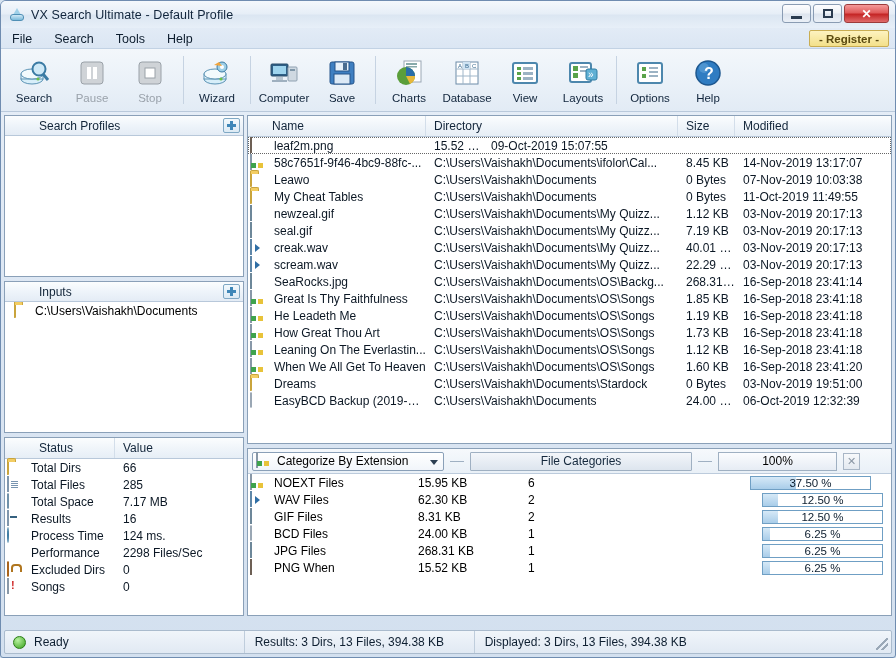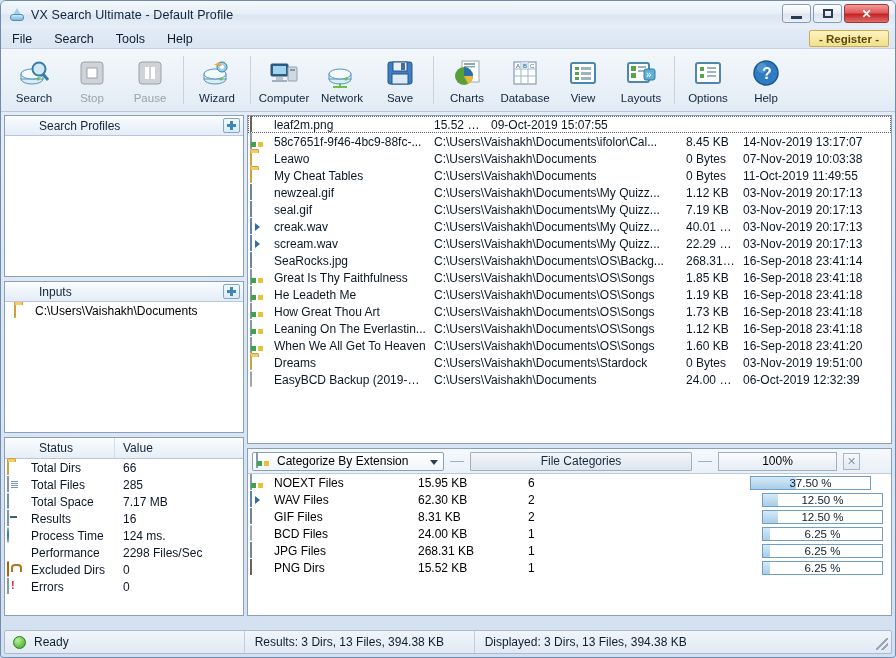--- a/index.html
+++ b/index.html
@@ -228,31 +228,31 @@
             <ellipse cx="14" cy="17" rx="11" ry="5" fill="#f2fafd" stroke="#5b93b5"></ellipse>
             <circle cx="20" cy="22" r="1.6" fill="#6cc04a"></circle>
             <circle cx="21" cy="12" r="6.5" fill="#cfe9f7" stroke="#3b7ba4" stroke-width="2"></circle>
             <line x1="25" y1="17" x2="30" y2="23" stroke="#3b7ba4" stroke-width="3"></line>
           </svg></span>
         <span class="lbl">Search</span>
       </div>
       <div class="tb-btn disabled">
         <span class="ic"><svg width="32" height="32" viewBox="0 0 32 32">
             <rect x="5" y="5" width="22" height="22" rx="3" fill="#cfd3d7" stroke="#9aa1a8"></rect>
-            <rect x="11" y="11" width="10" height="10" fill="#fff" stroke="#9aa1a8"></rect>
-          </svg></span>
-        <span class="lbl">Stop</span>
-      </div>
-      <div class="tb-btn disabled">
-        <span class="ic"><svg width="32" height="32" viewBox="0 0 32 32">
-            <rect x="5" y="5" width="22" height="22" rx="3" fill="#cfd3d7" stroke="#9aa1a8"></rect>
             <rect x="11" y="10" width="4" height="12" fill="#fff"></rect>
             <rect x="17" y="10" width="4" height="12" fill="#fff"></rect>
           </svg></span>
         <span class="lbl">Pause</span>
+      </div>
+      <div class="tb-btn disabled">
+        <span class="ic"><svg width="32" height="32" viewBox="0 0 32 32">
+            <rect x="5" y="5" width="22" height="22" rx="3" fill="#cfd3d7" stroke="#9aa1a8"></rect>
+            <rect x="11" y="11" width="10" height="10" fill="#fff" stroke="#9aa1a8"></rect>
+          </svg></span>
+        <span class="lbl">Stop</span>
       </div>
       <i class="tb-sep"></i>
       <div class="tb-btn">
         <span class="ic"><svg width="32" height="32" viewBox="0 0 32 32">
             <ellipse cx="14" cy="22" rx="11" ry="5" fill="#d7eef9" stroke="#5b93b5"></ellipse>
             <rect x="3" y="17" width="22" height="5" fill="#e8f5fc" stroke="#5b93b5"></rect>
             <ellipse cx="14" cy="17" rx="11" ry="5" fill="#f2fafd" stroke="#5b93b5"></ellipse>
             <circle cx="20" cy="22" r="1.6" fill="#6cc04a"></circle>
             <circle cx="21" cy="10" r="5" fill="#9fcfe6" stroke="#3b7ba4"></circle>
             <circle cx="21" cy="10" r="2" fill="#fff"></circle>
@@ -264,31 +264,20 @@
       <div class="tb-btn">
         <span class="ic"><svg width="32" height="32" viewBox="0 0 32 32">
             <rect x="3" y="7" width="17" height="12" rx="1" fill="#2e5f86" stroke="#2a4f6d"></rect>
             <rect x="5" y="9" width="13" height="8" fill="#9ed4ee"></rect>
             <rect x="8" y="20" width="7" height="3" fill="#b9c6d2"></rect>
             <rect x="4" y="23" width="15" height="2" fill="#9fb0bf"></rect>
             <rect x="20" y="10" width="9" height="14" rx="1" fill="#cfd9e2" stroke="#8fa1b1"></rect>
             <rect x="22" y="12" width="5" height="2" fill="#7f97a9"></rect>
           </svg></span>
         <span class="lbl">Computer</span>
-      </div>
-      <div class="tb-btn">
-        <span class="ic"><svg width="32" height="32" viewBox="0 0 32 32">
-            <ellipse cx="14" cy="22" rx="11" ry="5" fill="#d7eef9" stroke="#5b93b5"></ellipse>
-            <rect x="3" y="17" width="22" height="5" fill="#e8f5fc" stroke="#5b93b5"></rect>
-            <ellipse cx="14" cy="17" rx="11" ry="5" fill="#f2fafd" stroke="#5b93b5"></ellipse>
-            <circle cx="20" cy="22" r="1.6" fill="#6cc04a"></circle>
-            <line x1="14" y1="26" x2="14" y2="30" stroke="#6cc04a" stroke-width="2"></line>
-            <line x1="7" y1="30" x2="21" y2="30" stroke="#6cc04a" stroke-width="2"></line>
-          </svg></span>
-        <span class="lbl">Network</span>
       </div>
       <div class="tb-btn">
         <span class="ic"><svg width="32" height="32" viewBox="0 0 32 32">
             <rect x="4" y="5" width="24" height="22" rx="2" fill="#3f7fc1" stroke="#26558a"></rect>
             <rect x="9" y="5" width="14" height="9" fill="#e8f1fa" stroke="#26558a"></rect>
             <rect x="17" y="6" width="4" height="7" fill="#4a6c90"></rect>
             <rect x="8" y="17" width="16" height="10" fill="#dce9f6" stroke="#26558a"></rect>
           </svg></span>
         <span class="lbl">Save</span>
       </div>
@@ -428,30 +417,36 @@
               <span class="c" style="flex:0 0 92px">Performance</span>
               <span class="c" style="flex:1">2298 Files/Sec</span>
             </div>
             <div class="grow">
               <span class="icn"><span class="i-lock"></span></span>
               <span class="c" style="flex:0 0 92px">Excluded Dirs</span>
               <span class="c" style="flex:1">0</span>
             </div>
             <div class="grow">
               <span class="icn"><span class="i-err"></span></span>
-              <span class="c" style="flex:0 0 92px">Errors</span>
+              <span class="c" style="flex:0 0 92px">Songs</span>
               <span class="c" style="flex:1">0</span>
             </div>
           </div>
       </div>
     </div>
 
     <div class="right-col">
 
       <div class="panel" style="height:329px">
+        <div class="ghead">
+          <div style="flex:0 0 178px;padding-left:24px">Name</div>
+          <div style="flex:0 0 252px">Directory</div>
+          <div style="flex:0 0 57px">Size</div>
+          <div style="flex:1">Modified</div>
+        </div>
         <div id="file-rows">
             <div class="grow sel-dot">
               <span class="icn"><span class="i-png"></span></span>
               <span class="c" style="flex:0 0 160px">leaf2m.png</span>
               <span class="c" style="flex:0 0 57px">15.52 KB</span>
               <span class="c" style="flex:1">09-Oct-2019 15:07:55</span>
             </div>
             <div class="grow">
               <span class="icn"><span class="i-noext"></span></span>
               <span class="c" style="flex:0 0 160px">58c7651f-9f46-4bc9-88fc-...</span>
@@ -619,21 +614,21 @@
               <span class="c" style="flex:0 0 144px;padding-left:8px">JPG Files</span>
               <span class="c" style="flex:0 0 110px;padding-left:8px">268.31 KB</span>
               <span class="c" style="flex:1;padding-left:8px">1</span>
               <span class="bar" style="flex:0 0 121px;margin-right:8px">
                 <i class="fill" style="width:6.25%"></i>
                 <span>6.25 %</span>
               </span>
             </div>
             <div class="catrow">
               <span class="icn"><span class="i-png"></span></span>
-              <span class="c" style="flex:0 0 144px;padding-left:8px">PNG Dirs</span>
+              <span class="c" style="flex:0 0 144px;padding-left:8px">PNG When</span>
               <span class="c" style="flex:0 0 110px;padding-left:8px">15.52 KB</span>
               <span class="c" style="flex:1;padding-left:8px">1</span>
               <span class="bar" style="flex:0 0 121px;margin-right:8px">
                 <i class="fill" style="width:6.25%"></i>
                 <span>6.25 %</span>
               </span>
             </div>
           </div>
       </div>
     </div>

